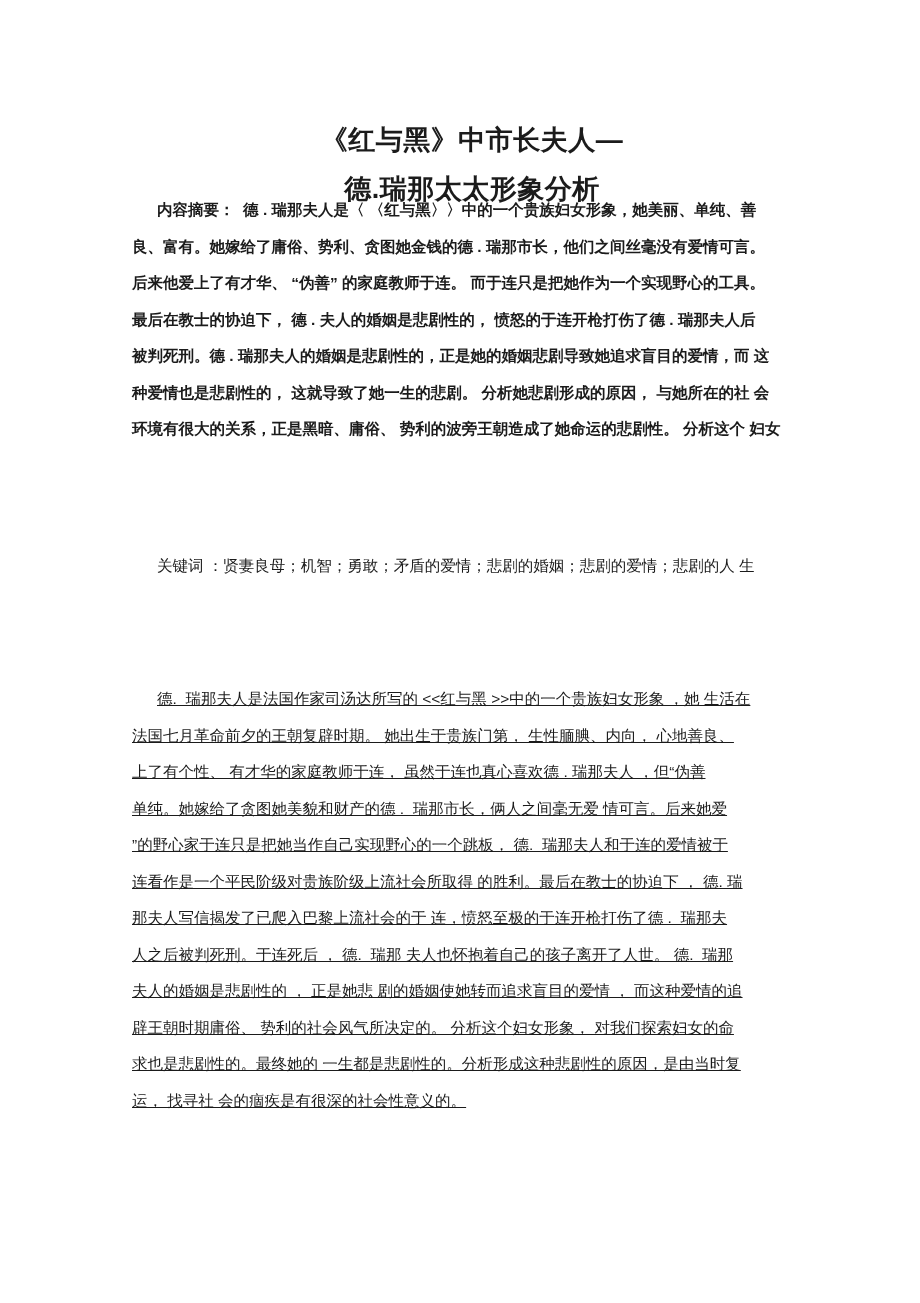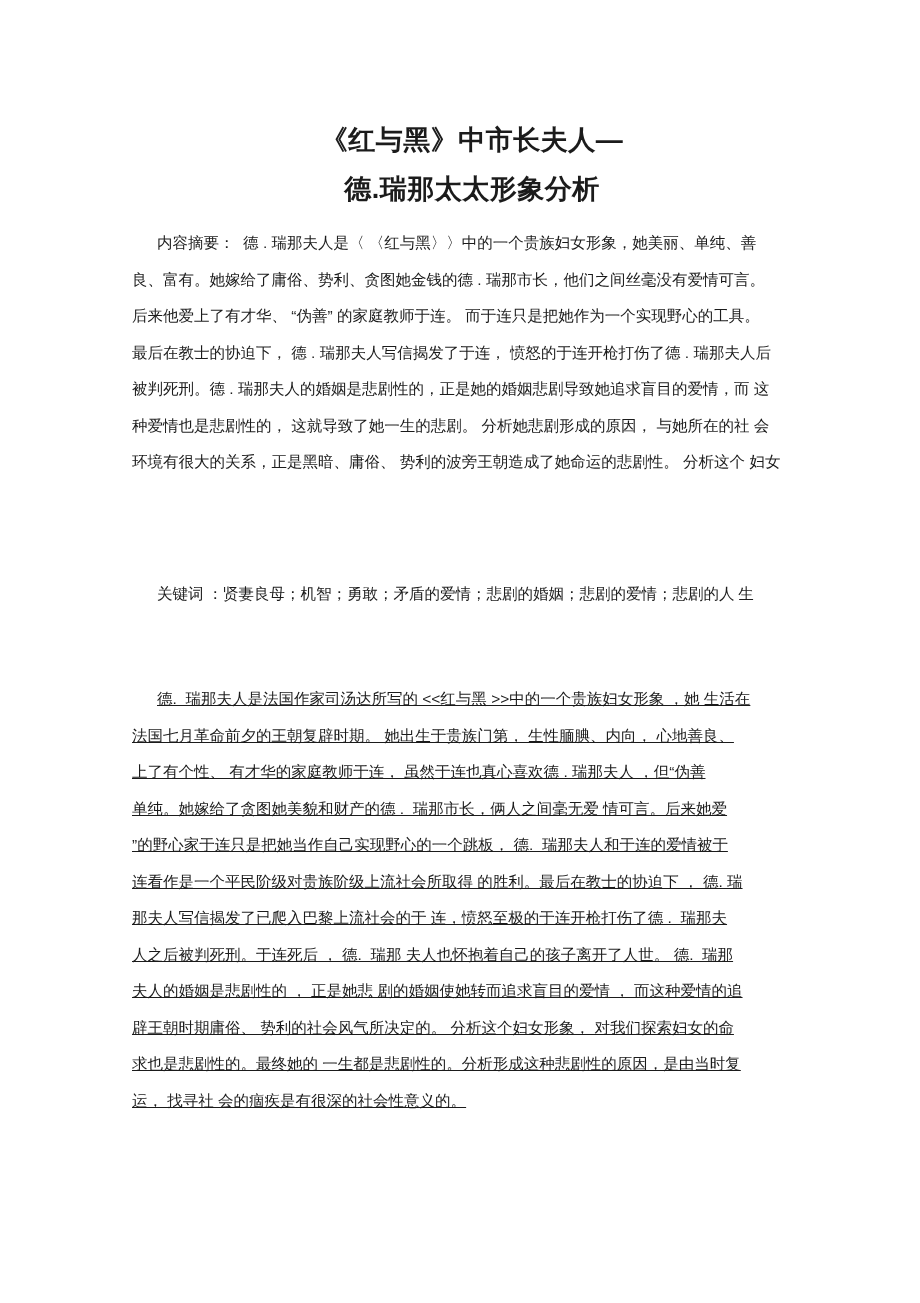--- a/index.html
+++ b/index.html
@@ -28,22 +28,22 @@
     line-height: 49px;
     letter-spacing: 0.5px;
   }
   .para {
     position: absolute;
     left: 132px;
     width: 686px;
     font-size: 15.5px;
     line-height: 36.5px;
   }
-  .para-abstract { top: 225px; }
-  .para-keywords { top: 576px; font-family: Liberation Serif, serif; }
+  .para-abstract { top: 192px; font-weight: bold; }
+  .para-keywords { top: 548px; }
   .para-body     { top: 681px; text-decoration: underline; }
   .line {
     white-space: pre;
     min-height: 36.5px;
   }
   .indent { padding-left: 25px; }
 </style>
 </head>
 <body>
 
@@ -51,21 +51,21 @@
 
   <h1 class="doc-title">
     <div class="title-line">《红与黑》中市长夫人—</div>
     <div class="title-line">德.瑞那太太形象分析</div>
   </h1>
 
   <div class="para para-abstract">
     <div class="line indent">内容摘要：  德 . 瑞那夫人是〈 〈红与黑〉〉中的一个贵族妇女形象，她美丽、单纯、善</div>
     <div class="line">良、富有。她嫁给了庸俗、势利、贪图她金钱的德 . 瑞那市长，他们之间丝毫没有爱情可言。</div>
     <div class="line">后来他爱上了有才华、 “伪善” 的家庭教师于连。 而于连只是把她作为一个实现野心的工具。</div>
-    <div class="line">最后在教士的协迫下， 德 . 瑞那夫人写信揭发了于连， 愤怒的于连开枪打伤了德 . 瑞那夫人后</div>
+    <div class="line">最后在教士的协迫下， 德 . 夫人的婚姻是悲剧性的， 愤怒的于连开枪打伤了德 . 瑞那夫人后</div>
     <div class="line">被判死刑。德 . 瑞那夫人的婚姻是悲剧性的，正是她的婚姻悲剧导致她追求盲目的爱情，而 这</div>
     <div class="line">种爱情也是悲剧性的， 这就导致了她一生的悲剧。 分析她悲剧形成的原因， 与她所在的社 会</div>
     <div class="line">环境有很大的关系，正是黑暗、庸俗、 势利的波旁王朝造成了她命运的悲剧性。 分析这个 妇女</div>
   </div>
 
   <div class="para para-keywords">
     <div class="line indent">关键词 ：贤妻良母；机智；勇敢；矛盾的爱情；悲剧的婚姻；悲剧的爱情；悲剧的人 生</div>
   </div>
 
   <div class="para para-body">

